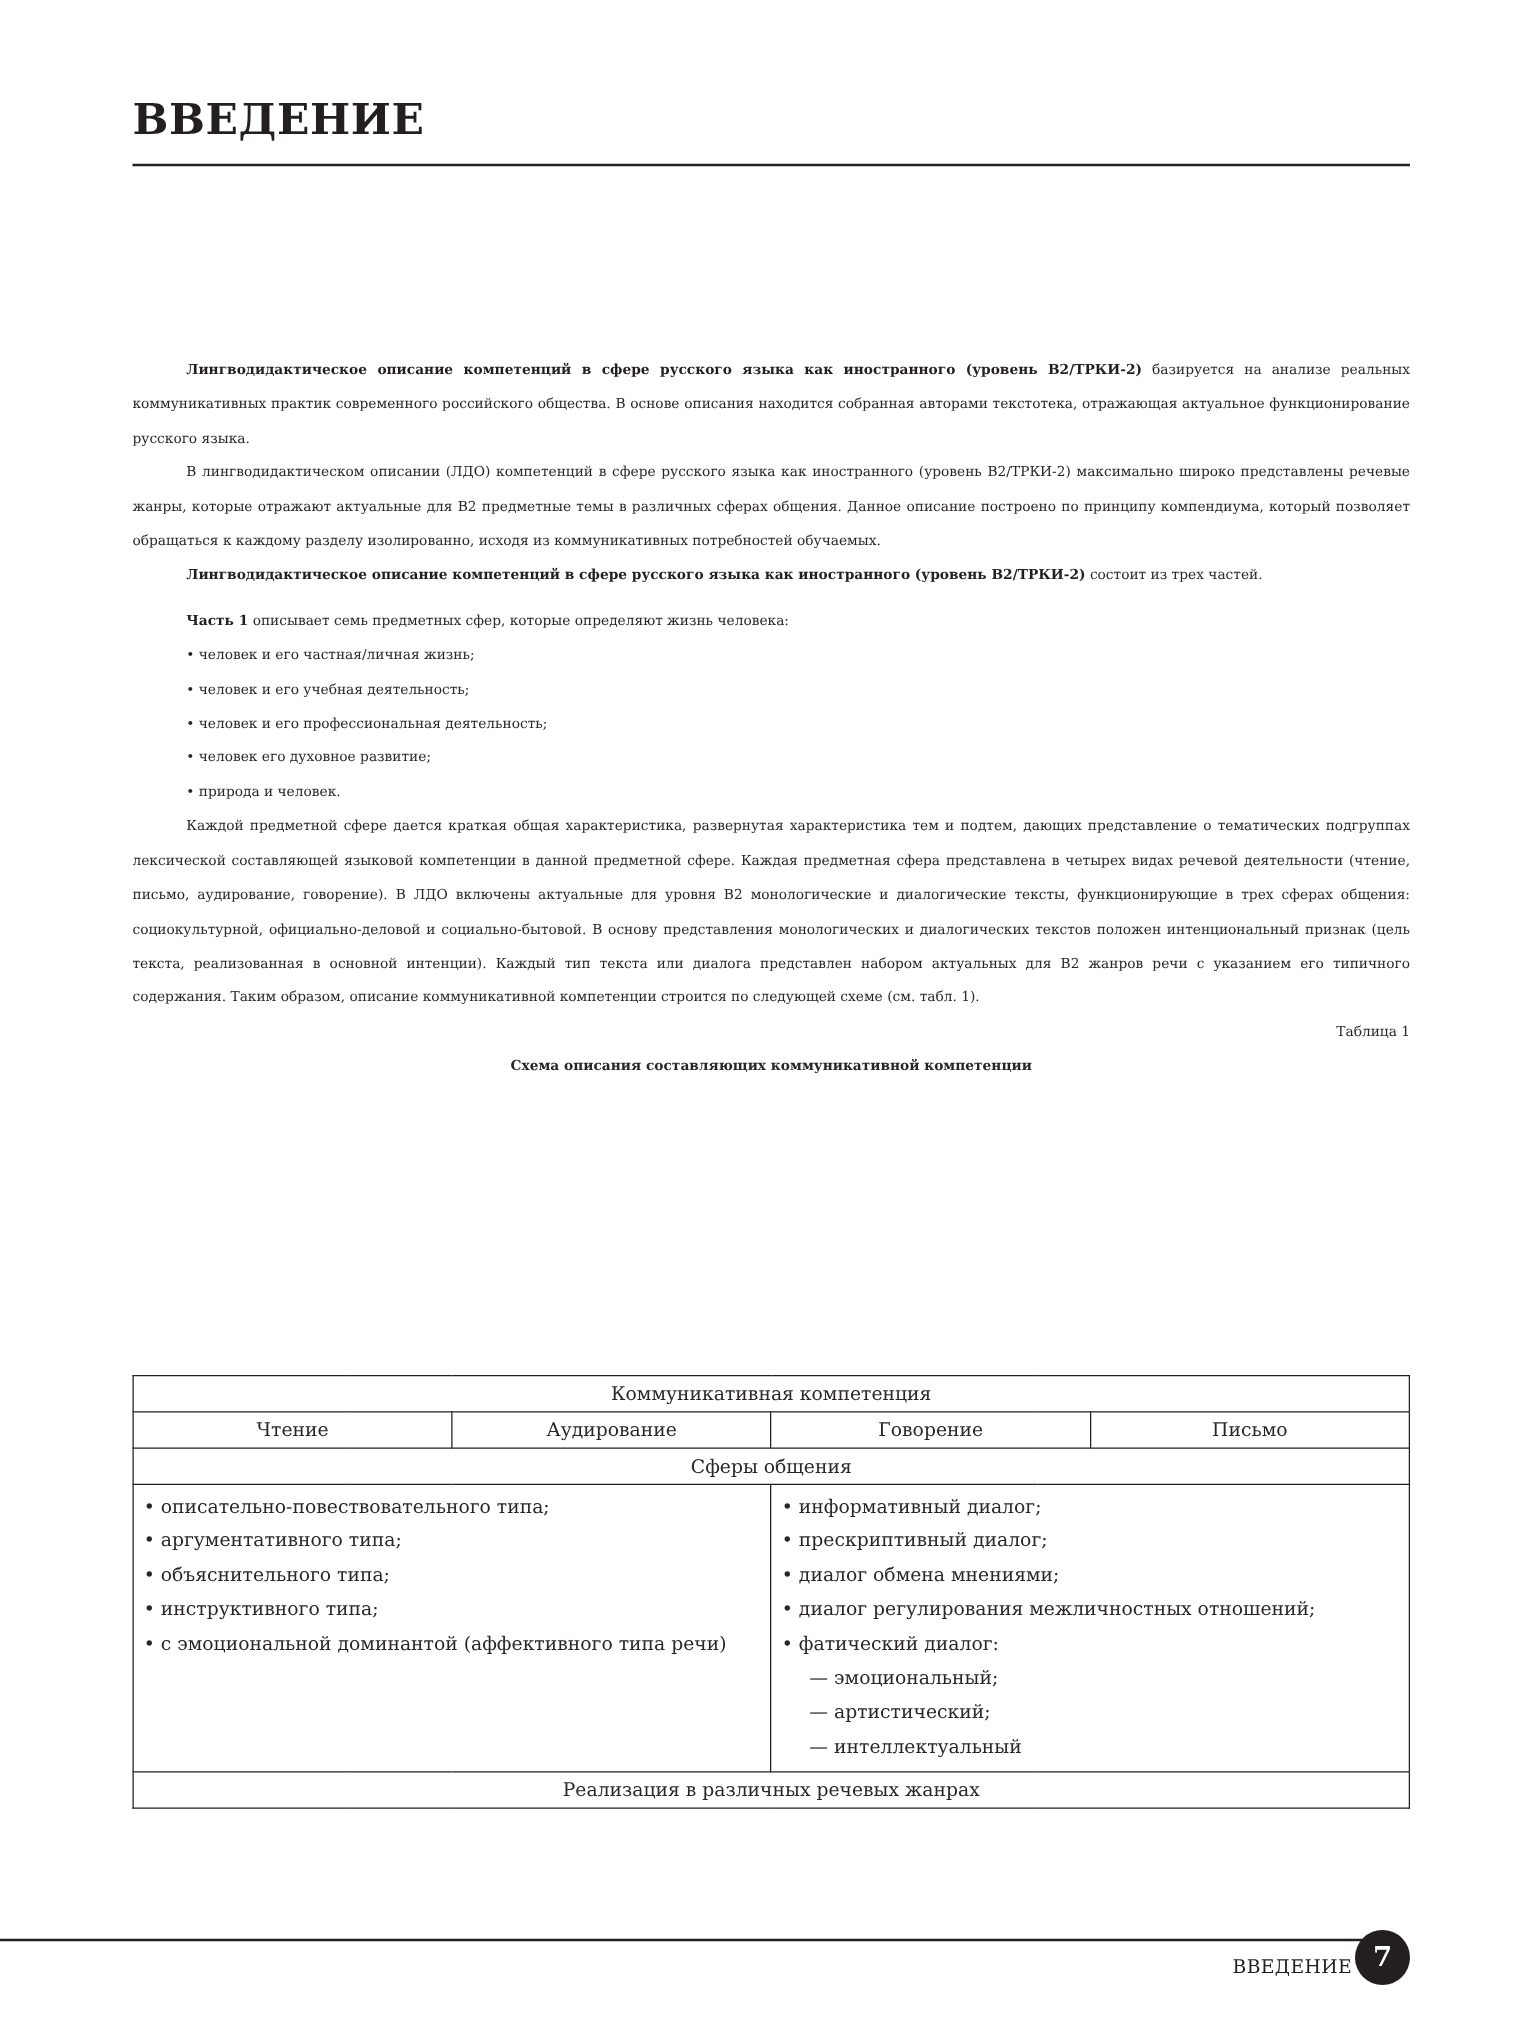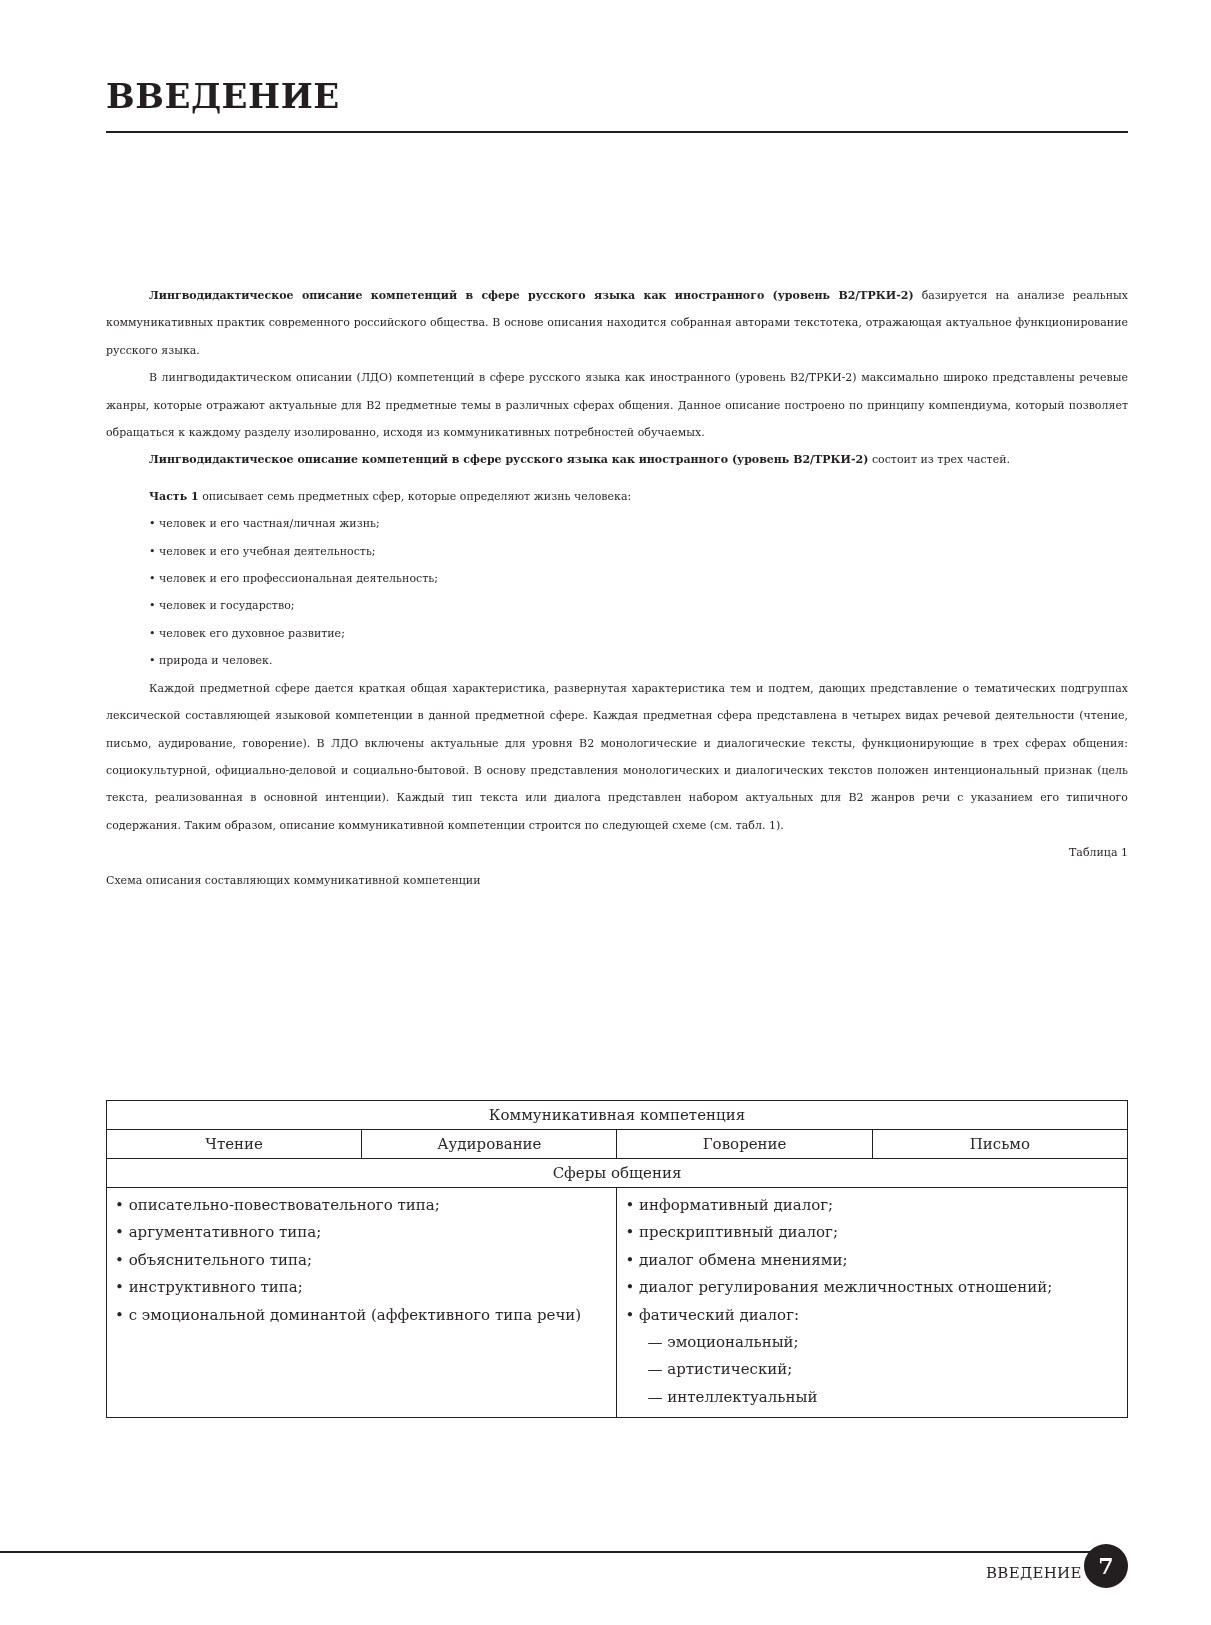--- a/index.html
+++ b/index.html
@@ -25,21 +25,21 @@
   .body-text b { color: #231f20; }
   .list-block { margin-top: 9px; padding-left: 43px; }
   .list-block .lead { margin: 0; text-indent: 0; }
   .list-block ul { list-style: none; margin: 0; padding: 0; }
   .list-block li { margin: 0; }
   .list-block li::before { content: "• "; }
   .table-label {
     text-align: right; margin-top: 0; text-indent: 0 !important;
   }
   .table-caption {
-    text-align: left; font-weight: normal; text-indent: 0 !important; margin-top: 0;
+    text-align: center; font-weight: bold; text-indent: 0 !important; margin-top: 0;
   }
   .scheme {
     position: absolute; left: 106px; top: 1100px; width: 1022px;
     border-collapse: collapse; font-size: 15px; table-layout: fixed;
   }
   .scheme td {
     border: 1.5px solid #231f20; text-align: center; height: 28px;
     padding: 0 4px; line-height: 28px;
   }
   .scheme td.list-cell {
@@ -75,21 +75,20 @@
   <p><b>Лингводидактическое описание компетенций в сфере русского языка как иностранного (уровень В2/ТРКИ-2)</b><span> базируется на анализе реальных коммуникативных практик современного российского общества. В основе описания находится собранная авторами текстотека, отражающая актуальное функционирование русского языка.</span></p>
   <p>В лингводидактическом описании (ЛДО) компетенций в сфере русского языка как иностранного (уровень В2/ТРКИ-2) максимально широко представлены речевые жанры, которые отражают актуальные для В2 предметные темы в различных сферах общения. Данное описание построено по принципу компендиума, который позволяет обращаться к каждому разделу изолированно, исходя из коммуникативных потребностей обучаемых.</p>
   <p><b>Лингводидактическое описание компетенций в сфере русского языка как иностранного (уровень В2/ТРКИ-2)</b><span> состоит из трех частей.</span></p>
 
   <div class="list-block">
     <p class="lead"><b>Часть 1</b><span> описывает семь предметных сфер, которые определяют жизнь человека:</span></p>
     <ul>
       <li>человек и его частная/личная жизнь;</li>
       <li>человек и его учебная деятельность;</li>
       <li>человек и его профессиональная деятельность;</li>
-      <li>человек и государство;</li>
       <li>человек его духовное развитие;</li>
       <li>природа и человек.</li>
     </ul>
   </div>
 
   <p>Каждой предметной сфере дается краткая общая характеристика, развернутая характеристика тем и подтем, дающих представление о тематических подгруппах лексической составляющей языковой компетенции в данной предметной сфере. Каждая предметная сфера представлена в четырех видах речевой деятельности (чтение, письмо, аудирование, говорение). В ЛДО включены актуальные для уровня В2 монологические и диалогические тексты, функционирующие в трех сферах общения: социокультурной, официально-деловой и социально-бытовой. В основу представления монологических и диалогических текстов положен интенциональный признак (цель текста, реализованная в основной интенции). Каждый тип текста или диалога представлен набором актуальных для В2 жанров речи с указанием его типичного содержания. Таким образом, описание коммуникативной компетенции строится по следующей схеме (см. табл. 1).</p>
   <p class="table-label">Таблица 1</p>
   <p class="table-caption">Схема описания составляющих коммуникативной компетенции</p>
 </div>
 
@@ -132,18 +131,21 @@
         <li class="bullet">прескриптивный диалог;</li>
         <li class="bullet">диалог обмена мнениями;</li>
         <li class="bullet">диалог регулирования межличностных отношений;</li>
         <li class="bullet">фатический диалог:</li>
         <li class="dash">эмоциональный;</li>
         <li class="dash">артистический;</li>
         <li class="dash">интеллектуальный</li>
       </ul>
     </td>
   </tr>
+  <tr>
+    <td colspan="7">Реализация в различных речевых жанрах</td>
+  </tr>
 </tbody>
   </table>
 
 <div class="footer-rule"></div>
 <div class="footer-label">ВВЕДЕНИЕ</div>
 <div class="page-badge">7</div>
 
 </body></html>

